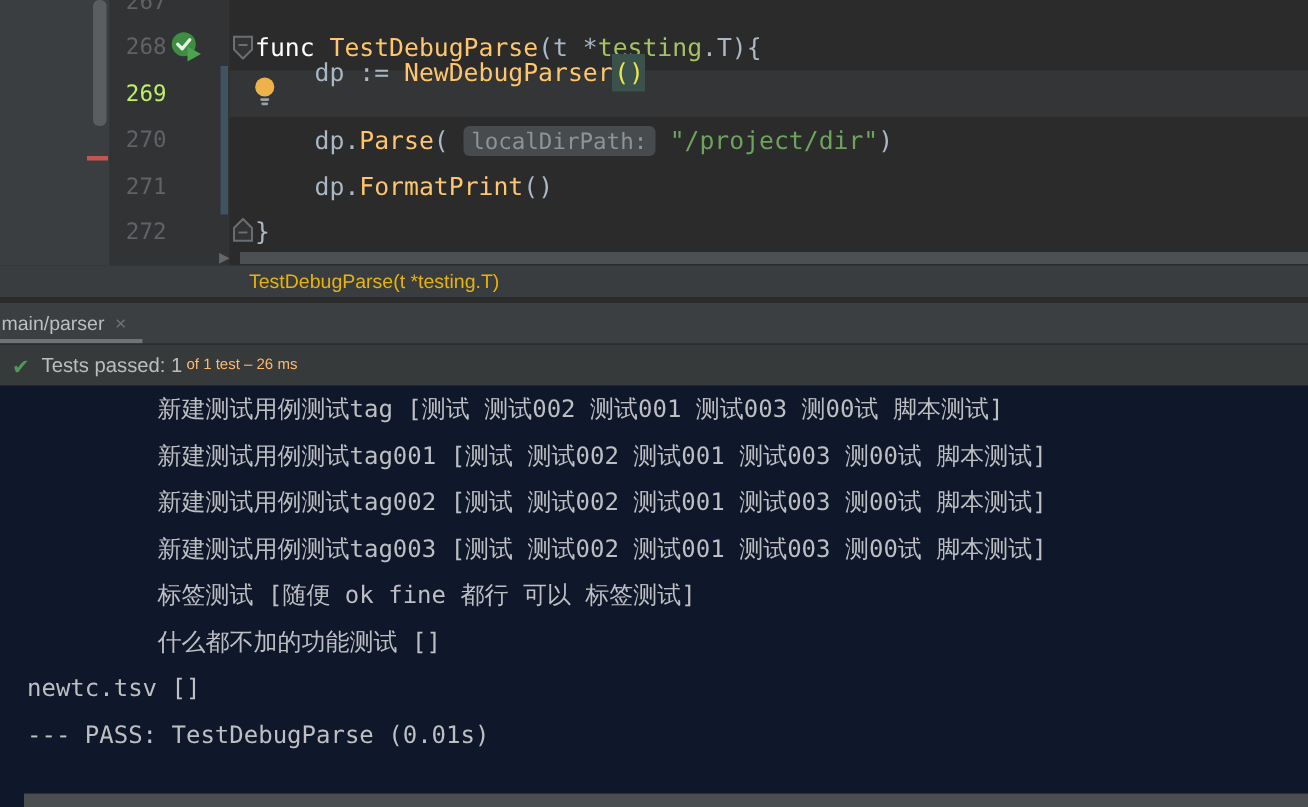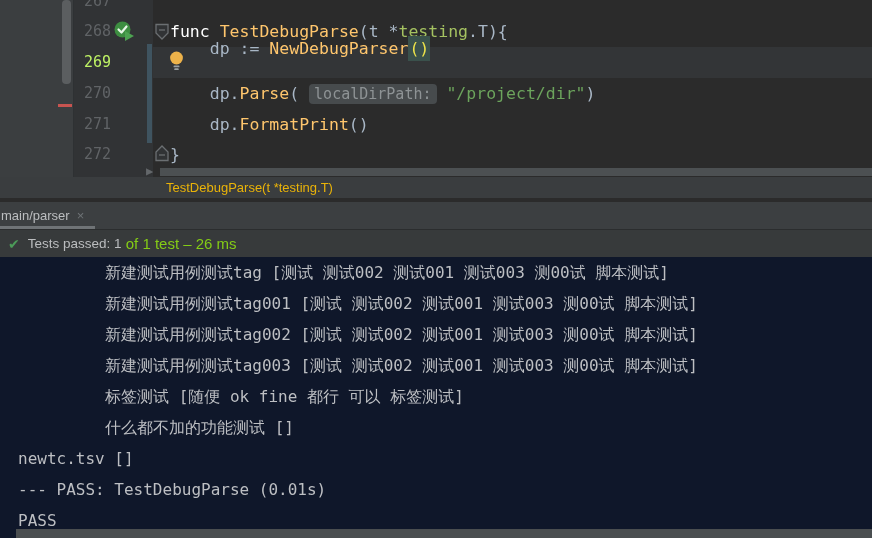--- a/index.html
+++ b/index.html
@@ -38,21 +38,21 @@
   
   .tab-strip{position:absolute;left:0;top:202px;width:872px;height:27px;background:#3C3F41;}
   .tab{position:absolute;left:0;top:0;height:27px;display:flex;align-items:center;padding:0 6px 0 1px;}
   .tab-label{font-size:13px;color:#BCBEC0;}
   .tab-close{font-size:13px;color:#6E7376;margin-left:7px;}
   .tab-underline{position:absolute;left:0;top:24px;width:95px;height:3px;background:#6F7376;}
   .status-row{position:absolute;left:0;top:229px;width:872px;height:28px;background:#373A3B;
               border-top:1px solid #2B2D2E;display:flex;align-items:center;box-sizing:border-box;}
   .status-check{color:#4C9B59;font-size:14px;margin:0 8px 0 8px;}
   .status-summary{font-size:13.5px;color:#BBBDBF;white-space:pre;}
-  .status-details{font-size:15px;color:#84cc16;white-space:pre;text-align:center;}
+  .status-details{font-size:10px;color:#fdba74;white-space:pre;text-align:center;}
 
   
   .console{position:absolute;left:0;top:257px;width:872px;height:281px;background:#0f172a;}
   .console-line{height:31px;line-height:31px;font-size:16px;color:#BDBFC3;white-space:pre;
                 padding-left:18px;overflow:hidden;}
   .console-line.indent{padding-left:105px;}
   .console-hscroll-thumb{position:absolute;left:16px;top:272px;width:856px;height:9px;background:#4A4E50;}
 </style>
 </head>
 <body>
@@ -129,17 +129,16 @@
 
   <div class="console">
     <div class="console-line indent">新建测试用例测试tag [测试 测试002 测试001 测试003 测00试 脚本测试]</div>
     <div class="console-line indent">新建测试用例测试tag001 [测试 测试002 测试001 测试003 测00试 脚本测试]</div>
     <div class="console-line indent">新建测试用例测试tag002 [测试 测试002 测试001 测试003 测00试 脚本测试]</div>
     <div class="console-line indent">新建测试用例测试tag003 [测试 测试002 测试001 测试003 测00试 脚本测试]</div>
     <div class="console-line indent">标签测试 [随便 ok fine 都行 可以 标签测试]</div>
     <div class="console-line indent">什么都不加的功能测试 []</div>
     <div class="console-line">newtc.tsv []</div>
     <div class="console-line">--- PASS: TestDebugParse (0.01s)</div>
-    <div class="console-line">PASS</div>
     <div class="console-hscroll-thumb"></div>
   </div>
 
 </div>
 
 </body></html>

